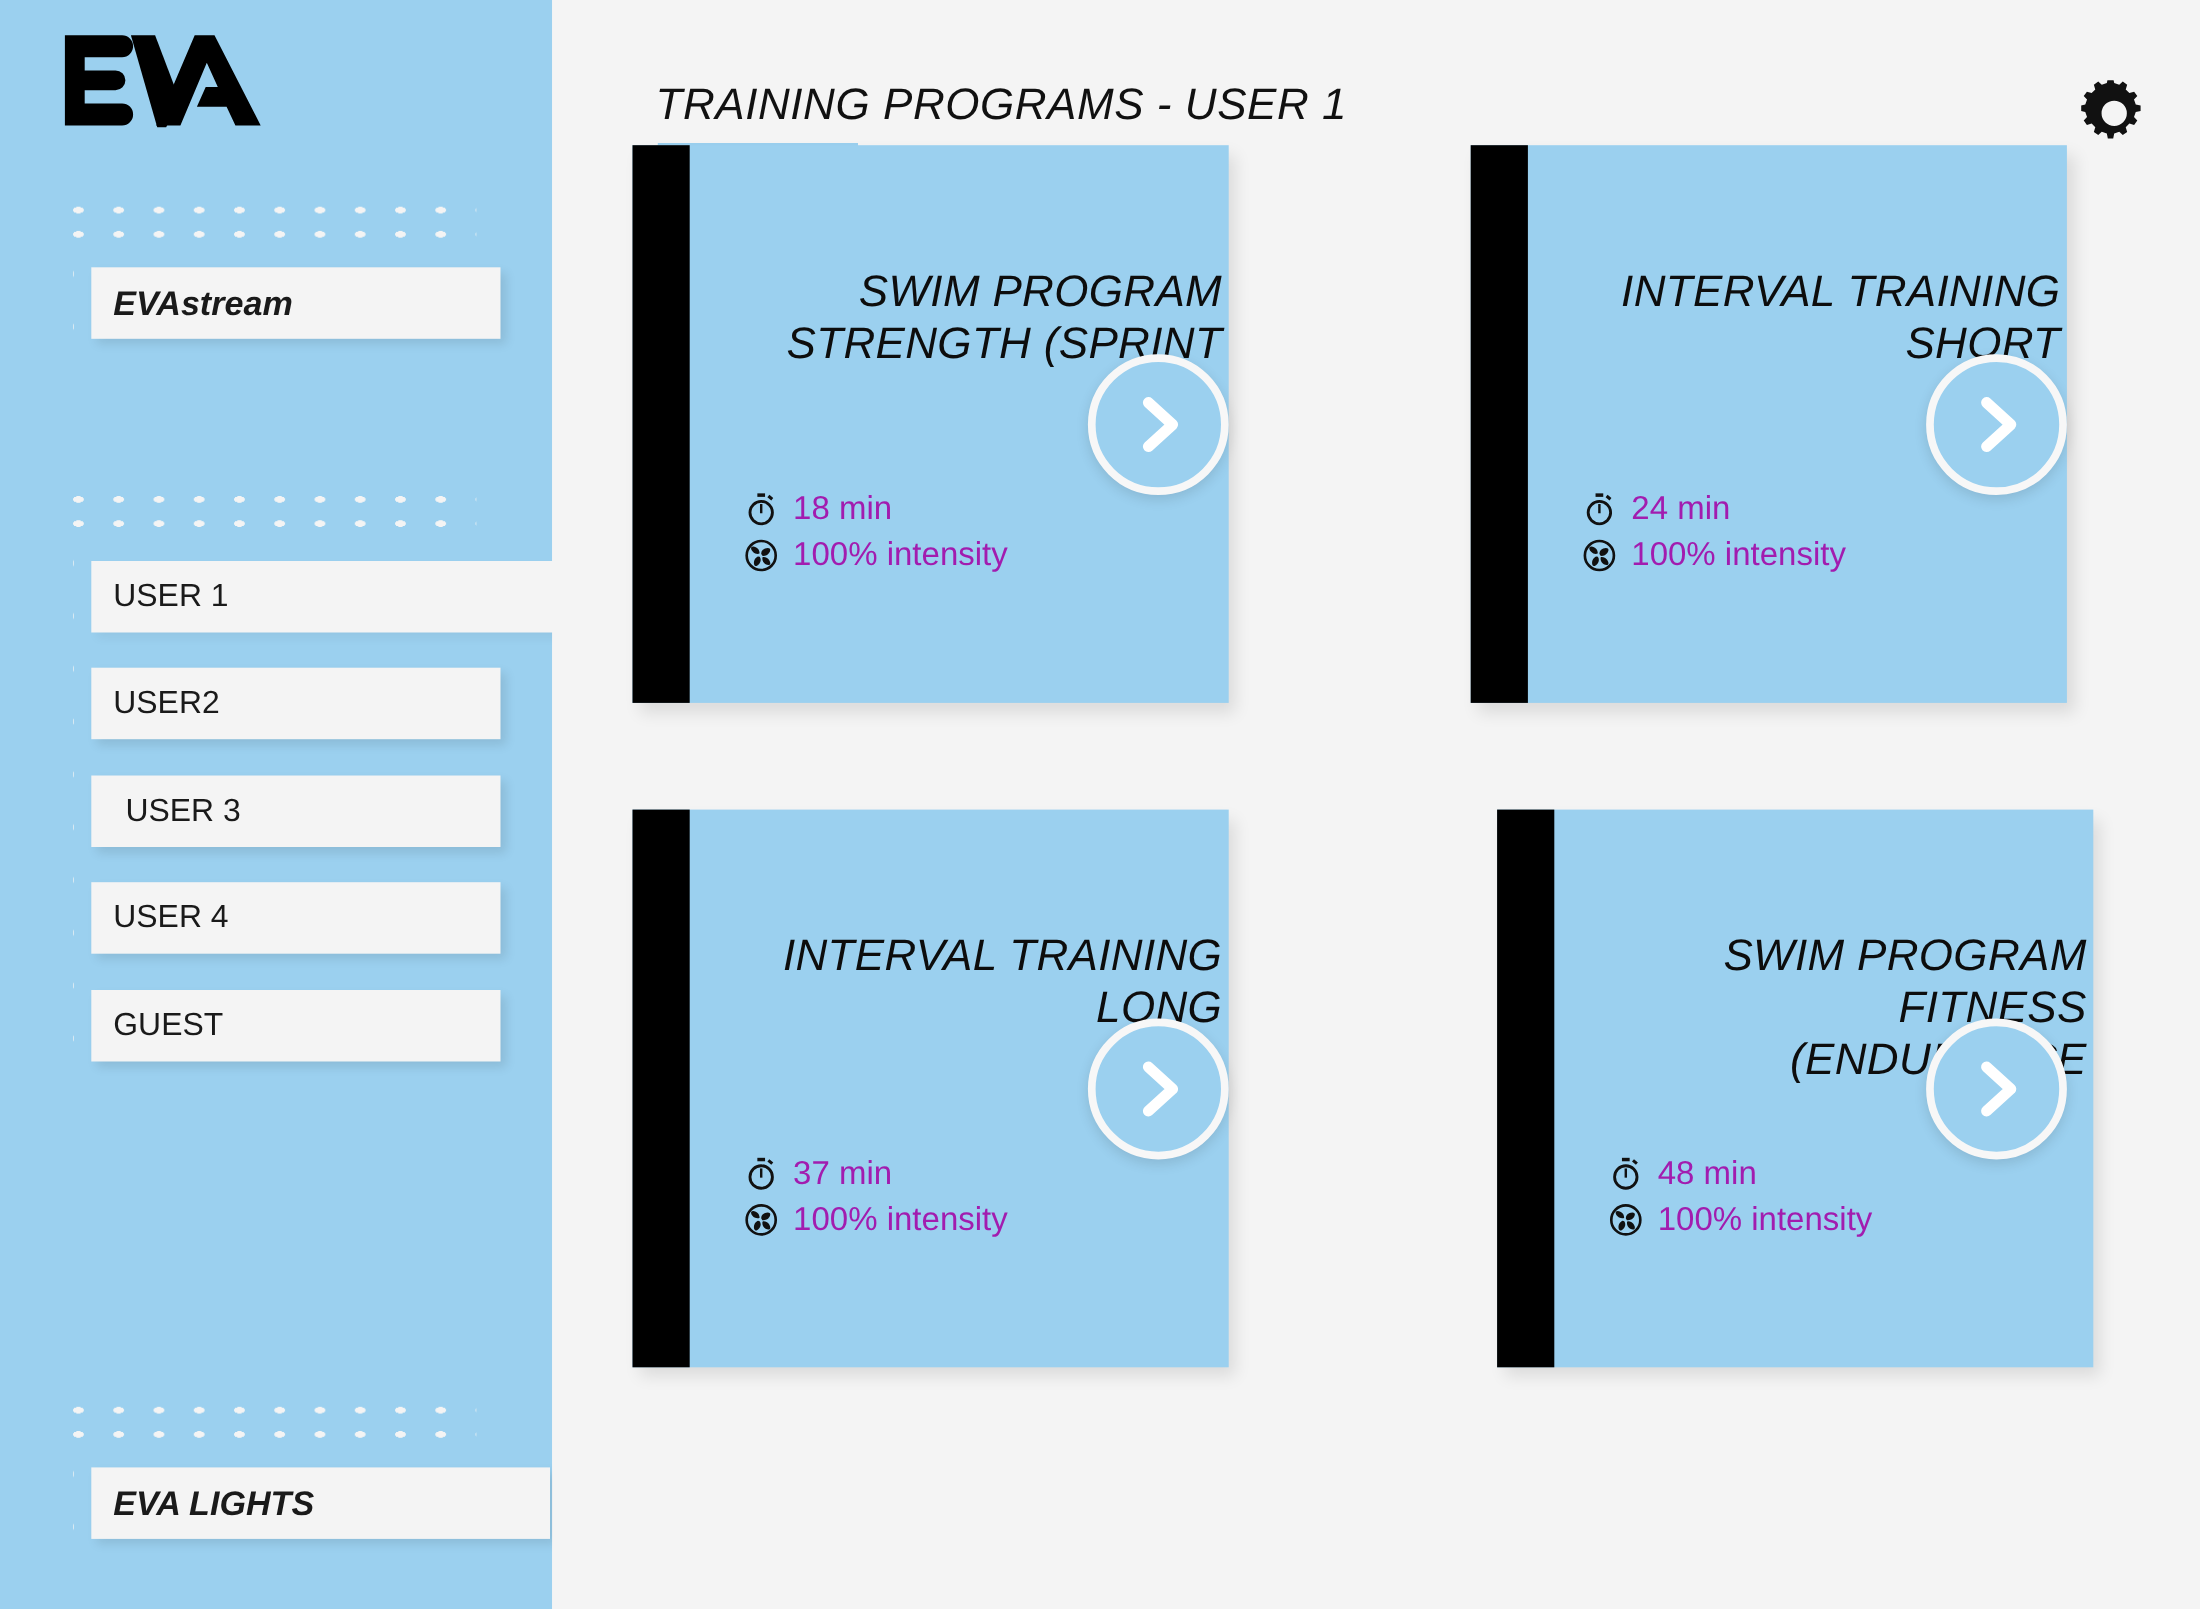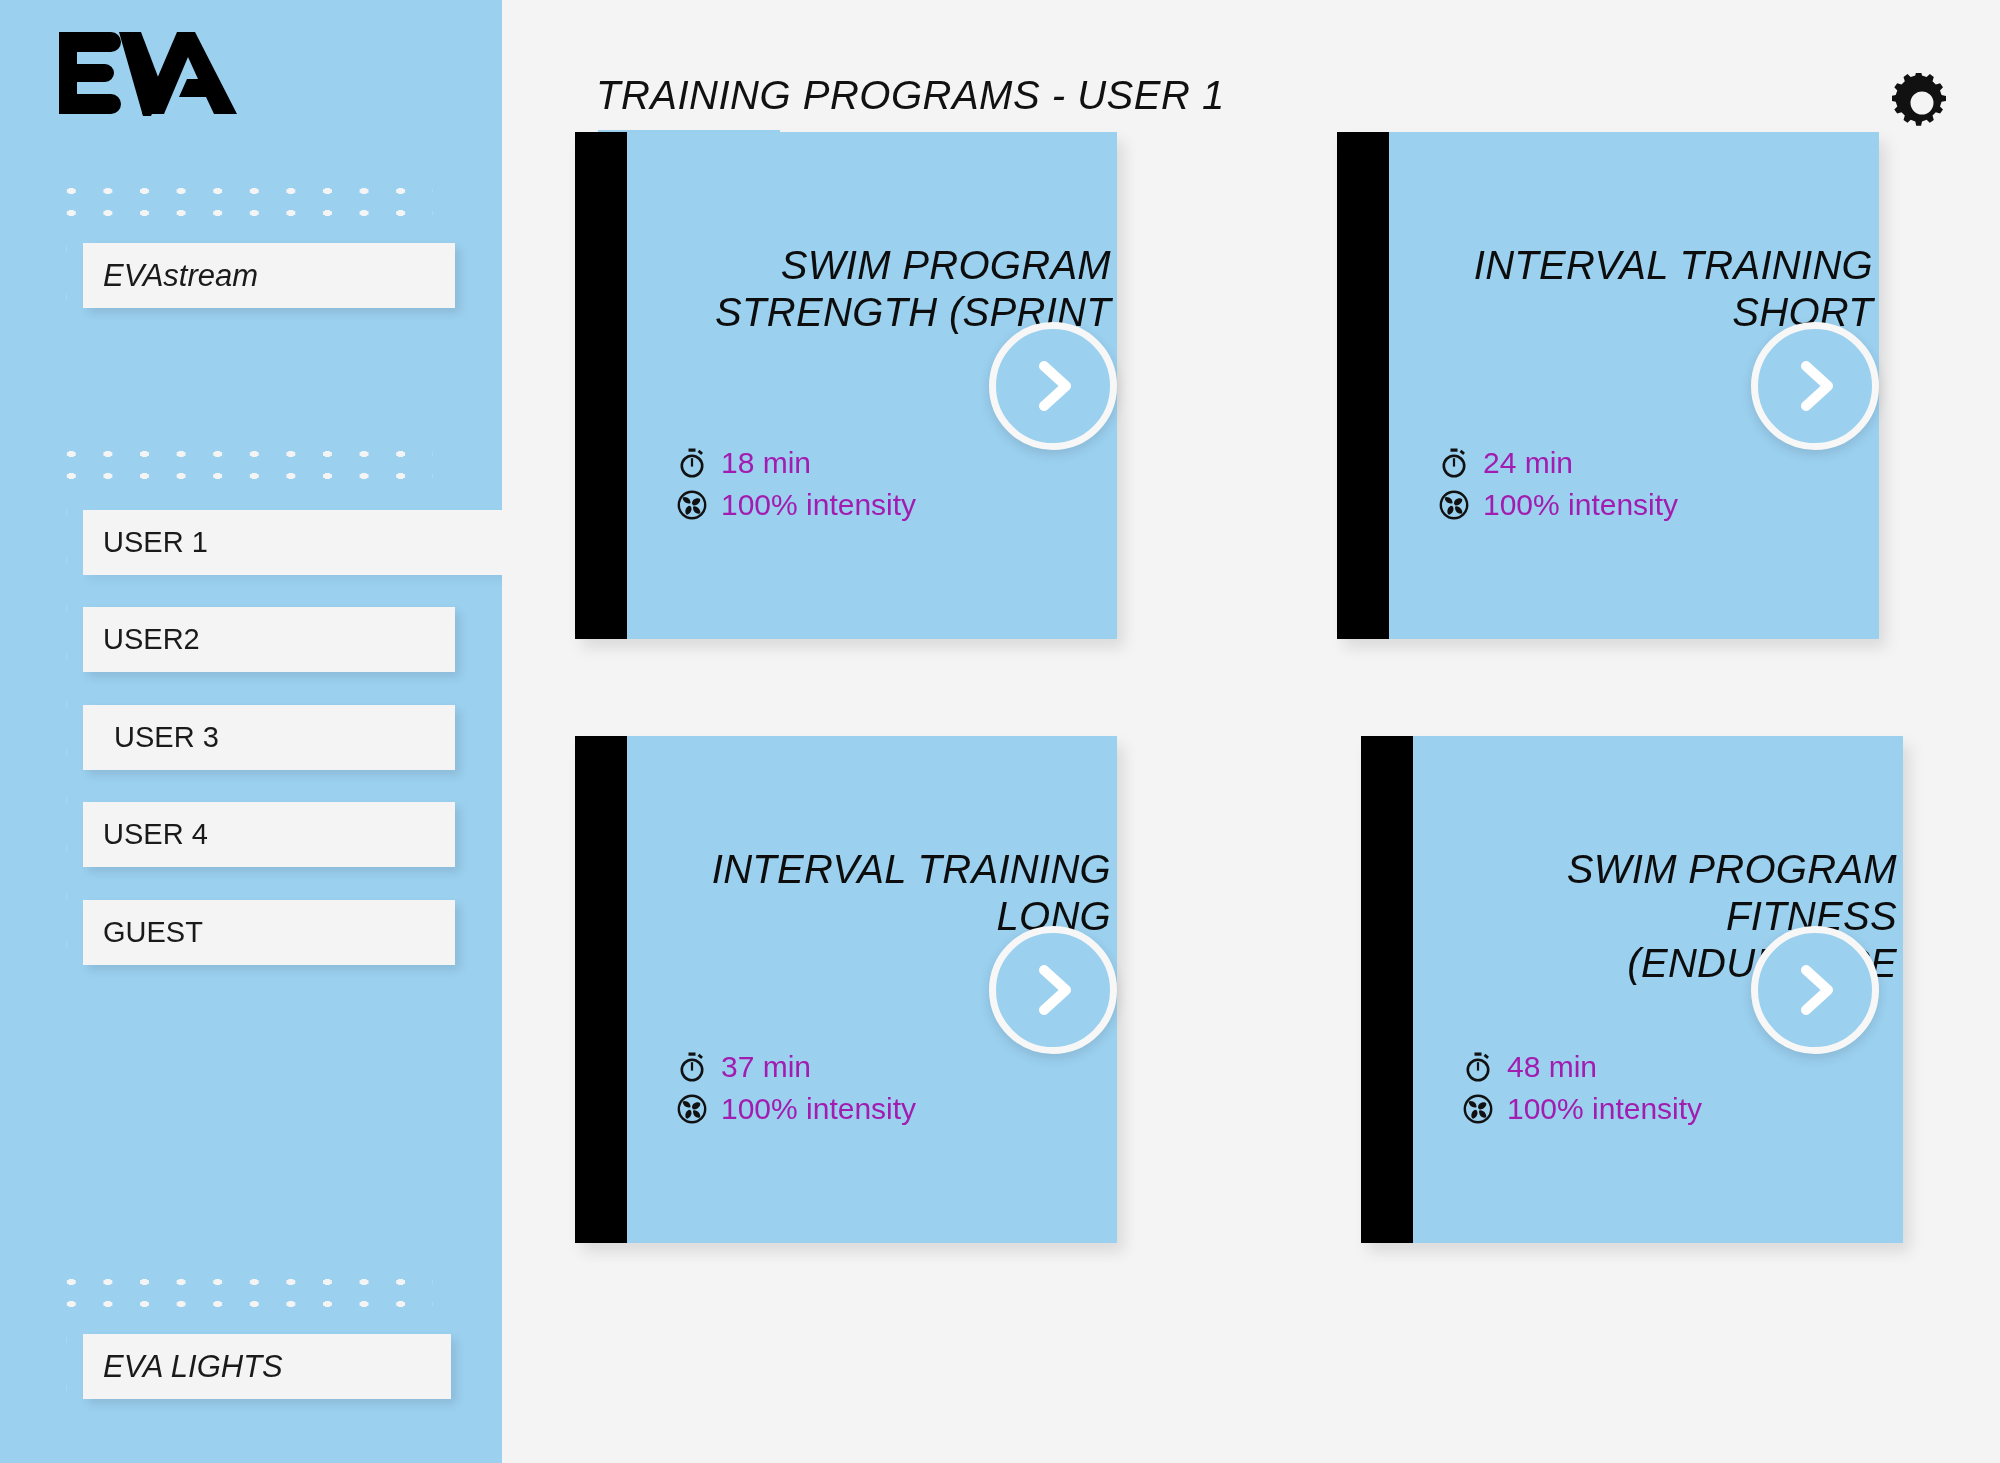--- a/index.html
+++ b/index.html
@@ -67,29 +67,29 @@
     position: absolute;
     left: 83px;
     background: #f4f4f4;
     box-sizing: border-box;
     display: flex;
     align-items: center;
     padding-left: 20px;
     color: #1a1a1a;
     box-shadow: 5px 5px 9px rgba(0,0,0,0.10);
   }
-  .side-item.italic { font-style: italic; font-weight: 400; }
+  .side-item.italic { font-style: italic; font-weight: 700; }
   .side-item-label { white-space: nowrap; }
 
   #item-evastream {
     top: 243px; width: 372px; height: 65px;
     font-size: 31px;
   }
   #item-evalights {
-    top: 1334px; width: 368px; height: 65px;
+    top: 1334px; width: 417px; height: 65px;
     font-size: 31px;
   }
 
   .user-item {
     width: 372px;
     height: 65px;
     font-size: 29px;
   }
   .user-item.active {
     width: 504px;

